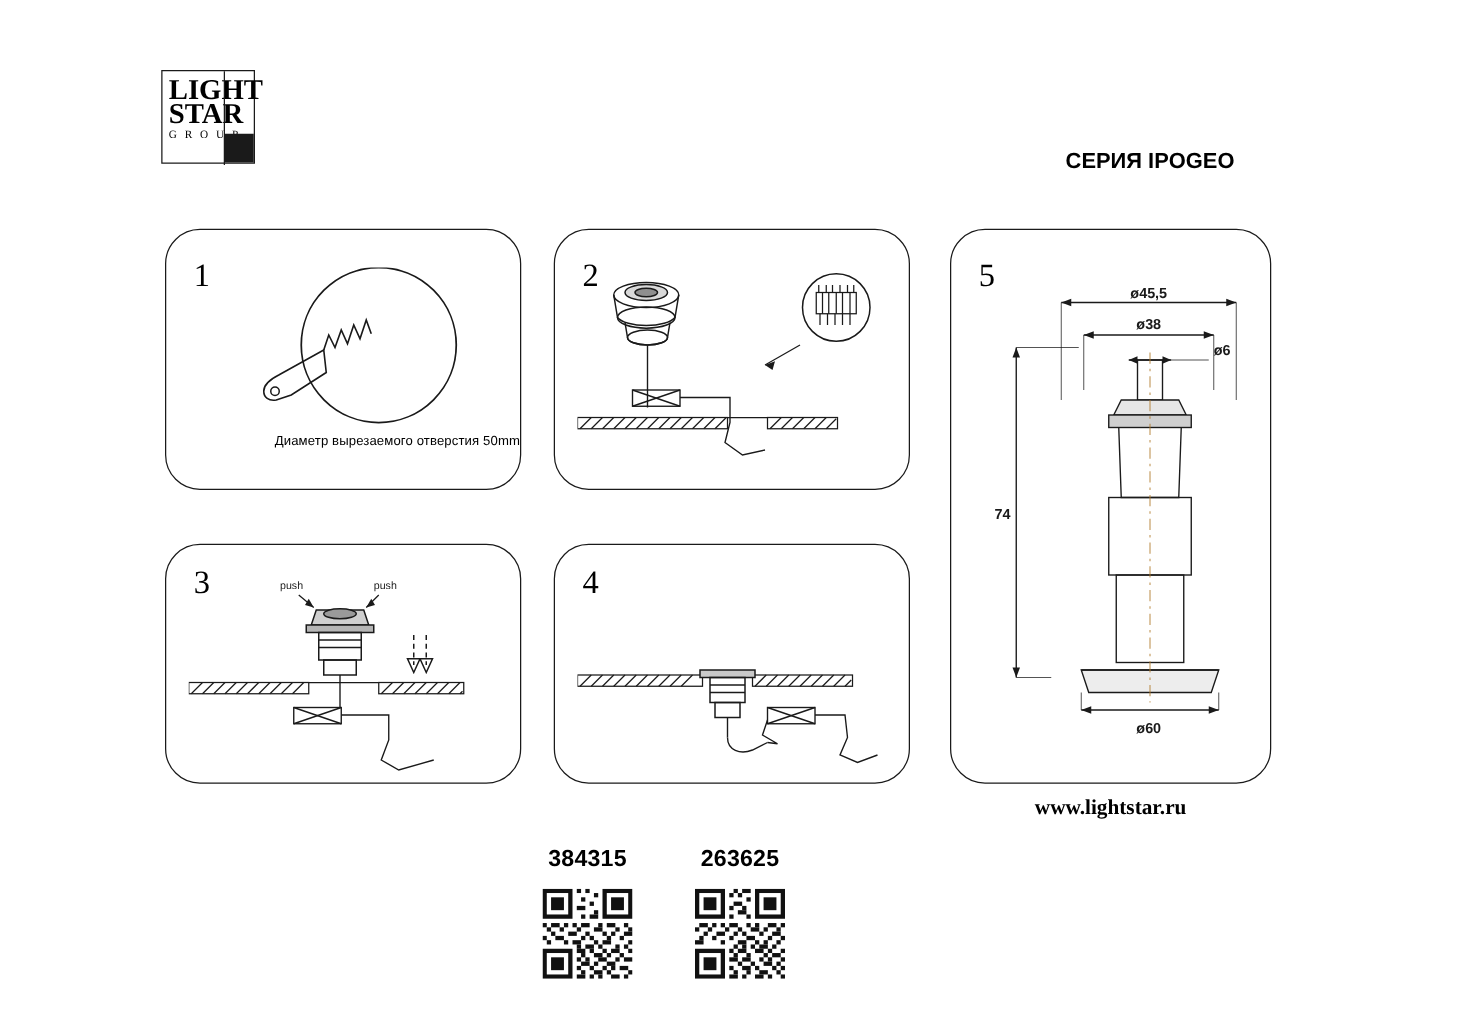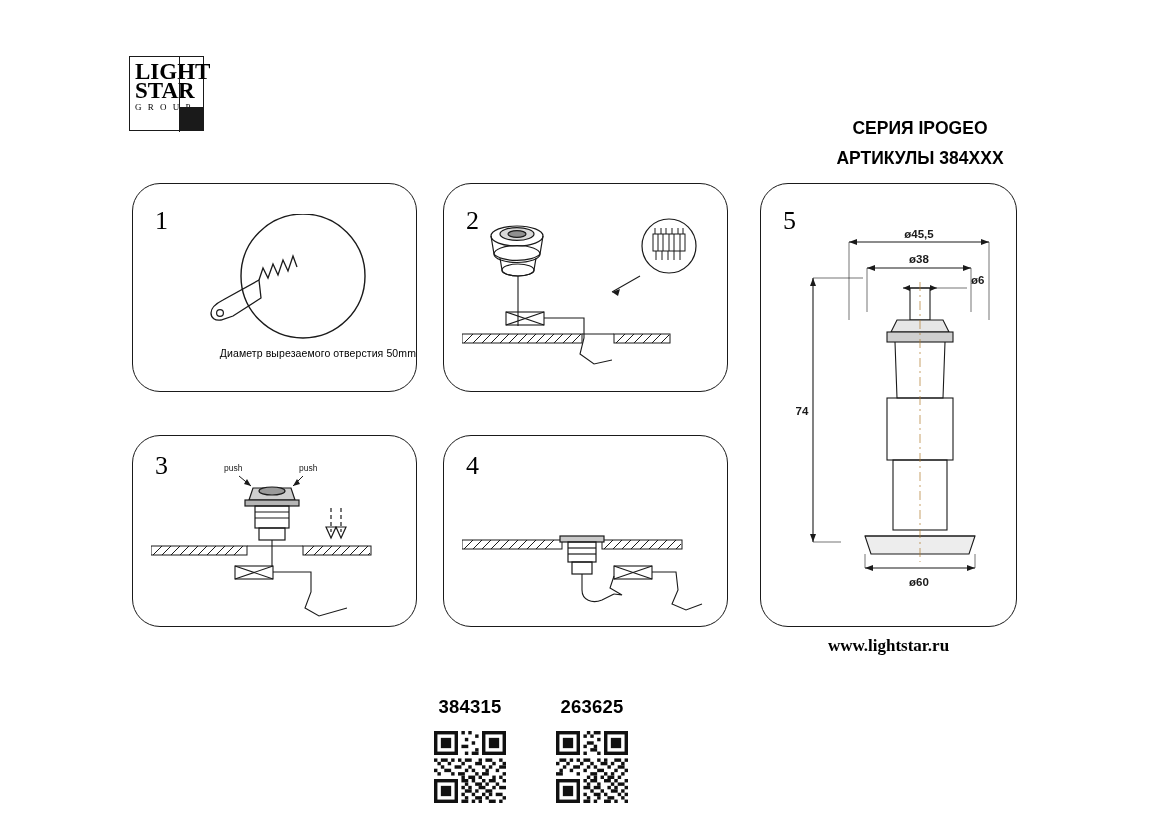--- a/index.html
+++ b/index.html
@@ -75,21 +75,21 @@
   #panel1 .pnum, #panel2 .pnum, #panel5 .pnum { left:22px; top:22px; }
   #panel3 .pnum, #panel4 .pnum { left:22px; top:15px; }
 
   .caption1 {
     position:absolute; left:0; right:0; bottom:32px;
     text-align:right; font-size:10.5px; letter-spacing:0.1px;
   }
 
   
   .footer-codes {
-    position:absolute; top:676px; left:132px; width:600px; height:120px;margin-top:20px;
+    position:absolute; top:676px; left:132px; width:600px; height:120px;
   }
   .code-block { position:absolute; text-align:center; width:150px; }
   #code-a { left:263px; }
   #code-b { left:385px; }
   .code-label { font-size:18.5px; font-weight:bold; letter-spacing:0.2px; }
   .qr {
     margin:13px auto 0 auto; width:72px; height:72px;
     image-rendering:pixelated;
   }
   .site {
@@ -112,21 +112,20 @@
       <div class="logo-l2">STAR</div>
       <div class="logo-l3">G R O U P</div>
     </div>
     <div class="logo-vbar"></div>
     <div class="logo-bar"></div>
   </div>
 
 
   <div class="series">
     <div>СЕРИЯ IPOGEO</div>
-    <div>АРТИКУЛЫ 384XXX</div>
   </div>
 
   <div class="panel" id="panel1">
     <div class="pnum">1</div>
     <svg class="fig" style="left:30px; top:30px;" width="240" height="140" viewBox="0 0 240 140">
       <circle cx="140" cy="62" r="62" fill="none" stroke="#1a1a1a" stroke-width="1.4"></circle>
 
       <path d="M96,66 L100,54 L105,64 L110,50 L115,61 L120,46 L125,57 L130,42 L134,53" fill="none" stroke="#1a1a1a" stroke-width="1.3"></path>
 
       <path d="M96,66 L60,86 C52,90 48,94 48,99 C48,104 52,107 58,106 L70,102 L98,84 Z" fill="none" stroke="#1a1a1a" stroke-width="1.3"></path>

